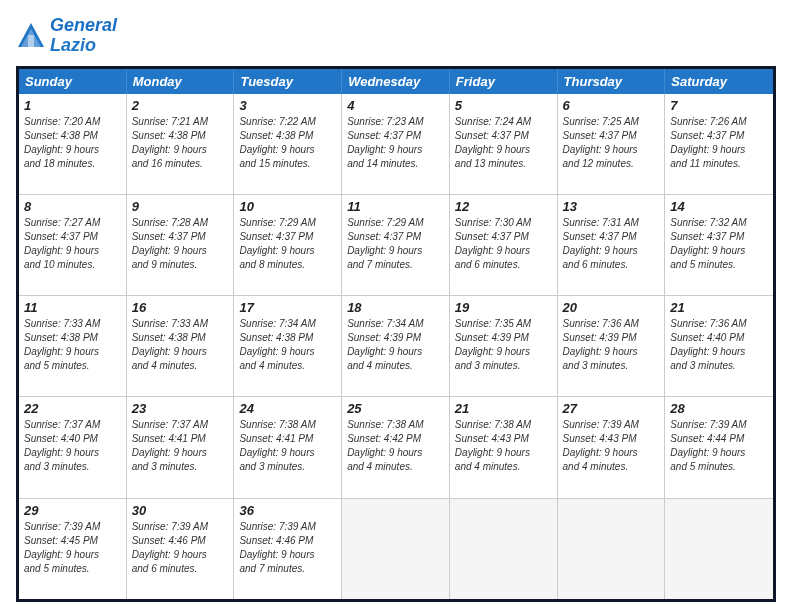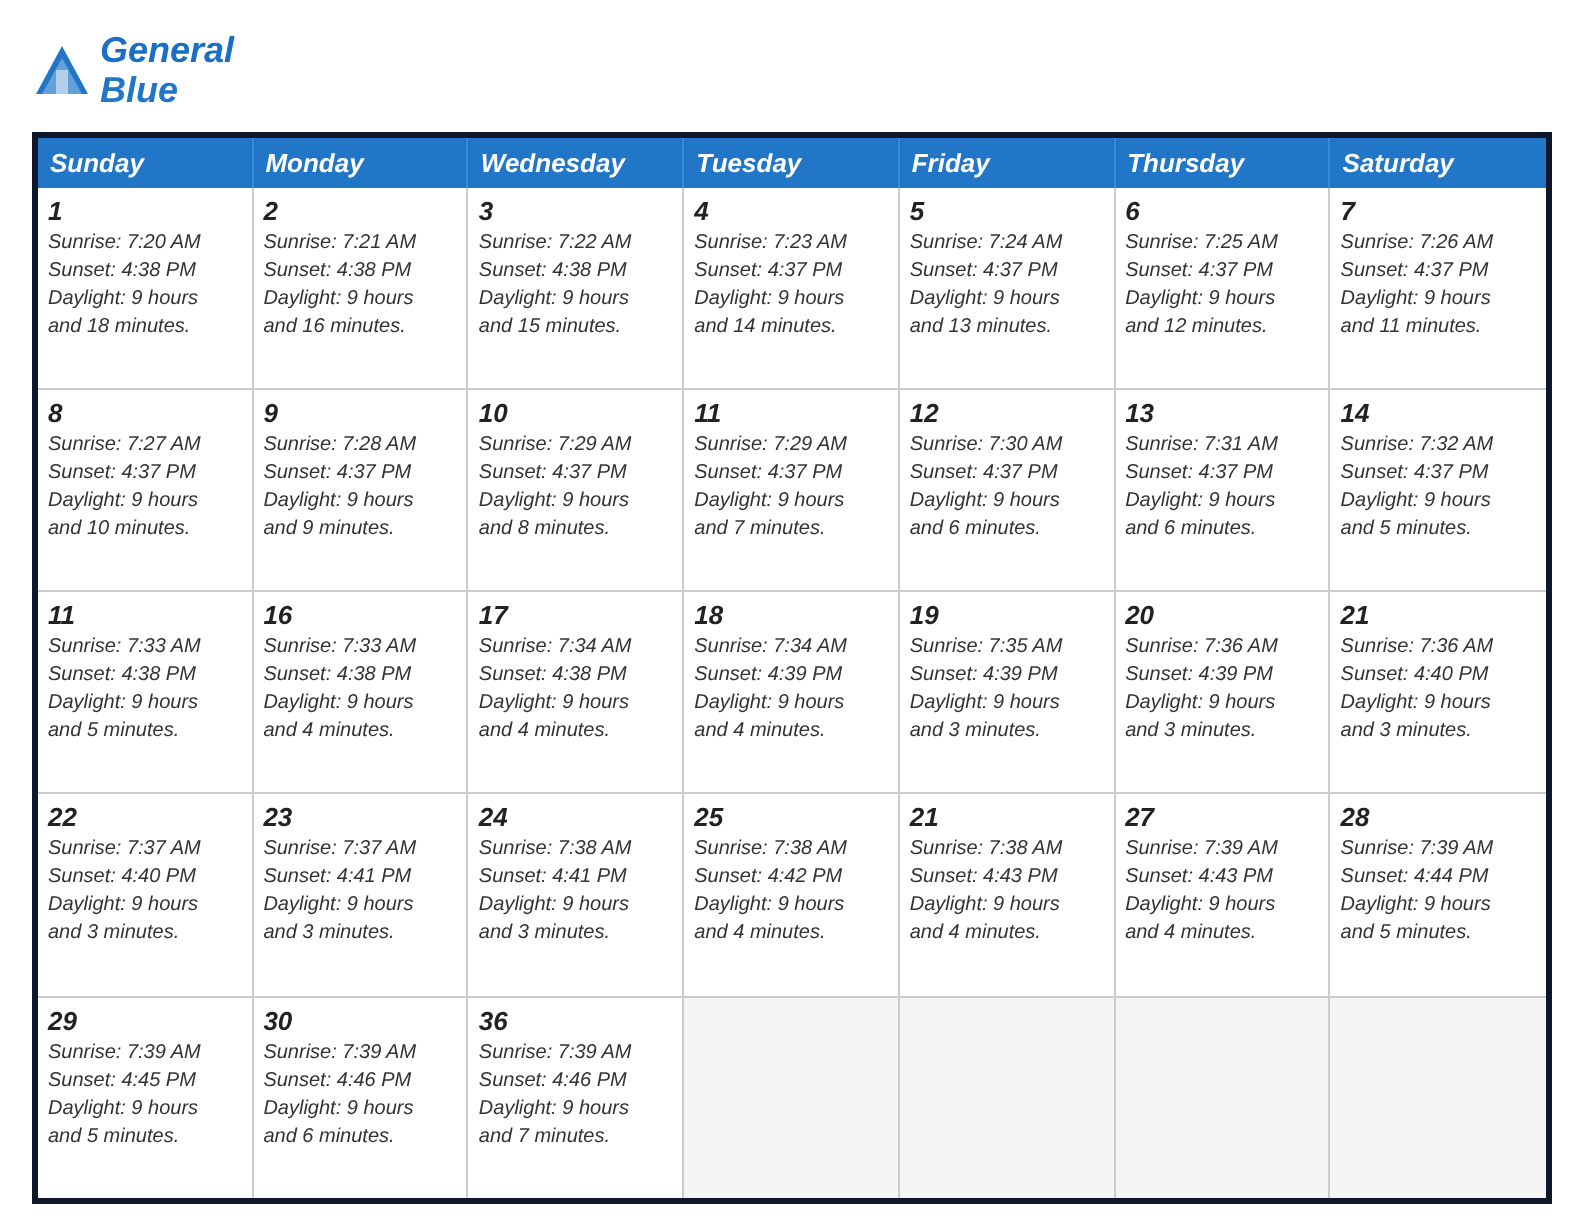--- a/index.html
+++ b/index.html
@@ -114,31 +114,31 @@
 <div class="page">
   <div class="header">
     <div class="logo">
       <svg class="logo-icon" viewBox="0 0 30 30">
         <polygon points="15,2 28,26 2,26" fill="#2176c7"></polygon>
         <polygon points="15,8 25,26 5,26" fill="#fff" opacity="0.3"></polygon>
         <rect x="12" y="14" width="6" height="12" fill="#fff" opacity="0.5"></rect>
       </svg>
       <div class="logo-text">
         <div><span>General</span></div>
-        <div><span style="color:#2176c7">Blue</span></div>
+        <div><span style="color:#2176c7">Lazio</span></div>
       </div>
     </div>
   </div>
 
   <div class="calendar">
     <div class="cal-header" id="cal-header">
         <div class="cal-header-cell">Sunday</div>
         <div class="cal-header-cell">Monday</div>
+        <div class="cal-header-cell">Tuesday</div>
         <div class="cal-header-cell">Wednesday</div>
-        <div class="cal-header-cell">Tuesday</div>
         <div class="cal-header-cell">Friday</div>
         <div class="cal-header-cell">Thursday</div>
         <div class="cal-header-cell">Saturday</div>
       </div>
     <div class="cal-body" id="cal-body">
         <div class="cal-row">
           <div class="cal-cell">
             <span class="day-num">1</span>
             <div class="cell-text">Sunrise: 7:20 AM<br>Sunset: 4:38 PM<br>Daylight: 9 hours<br>and 18 minutes.</div>
           </div>

